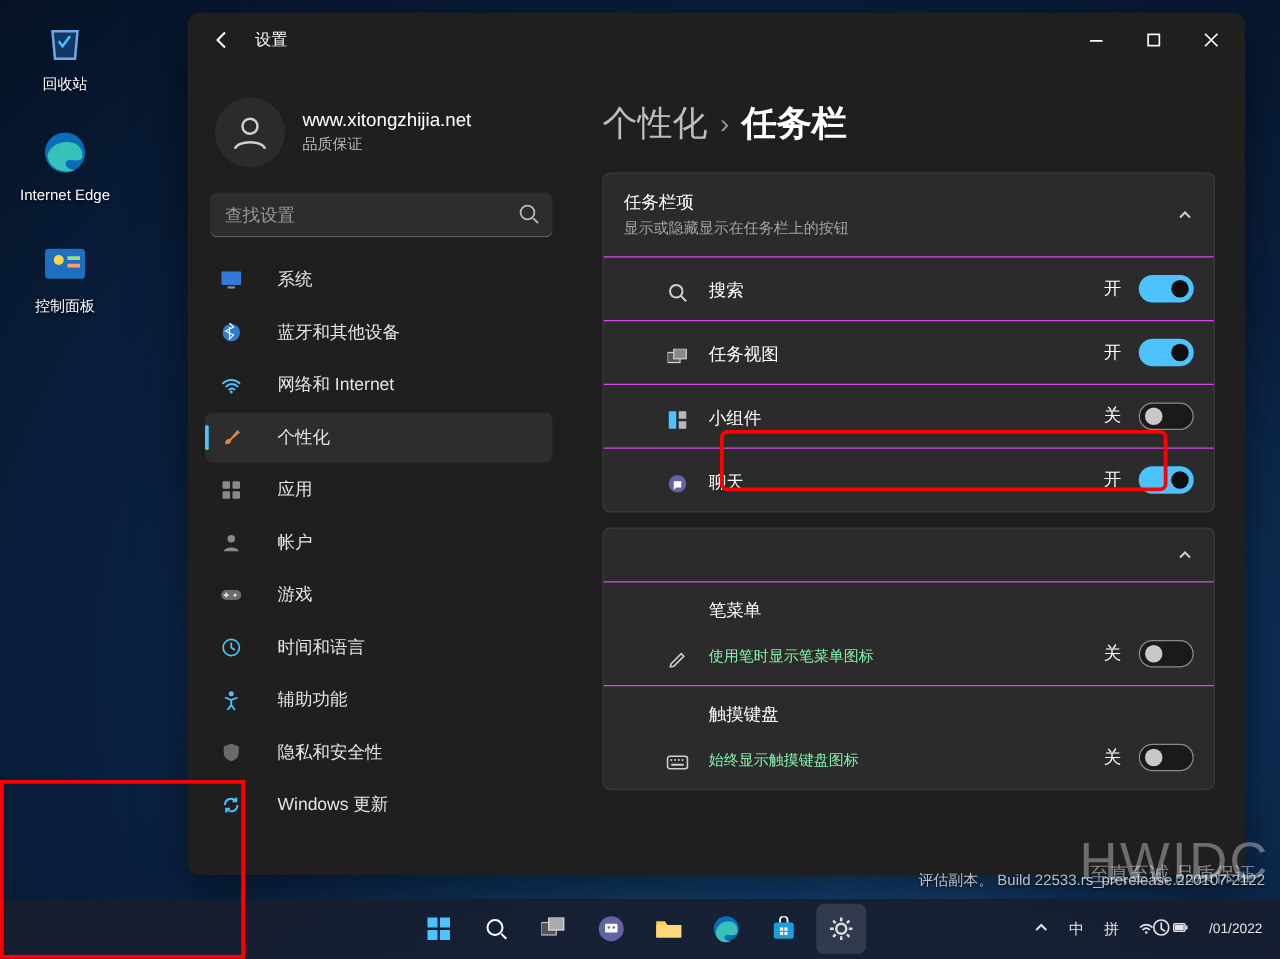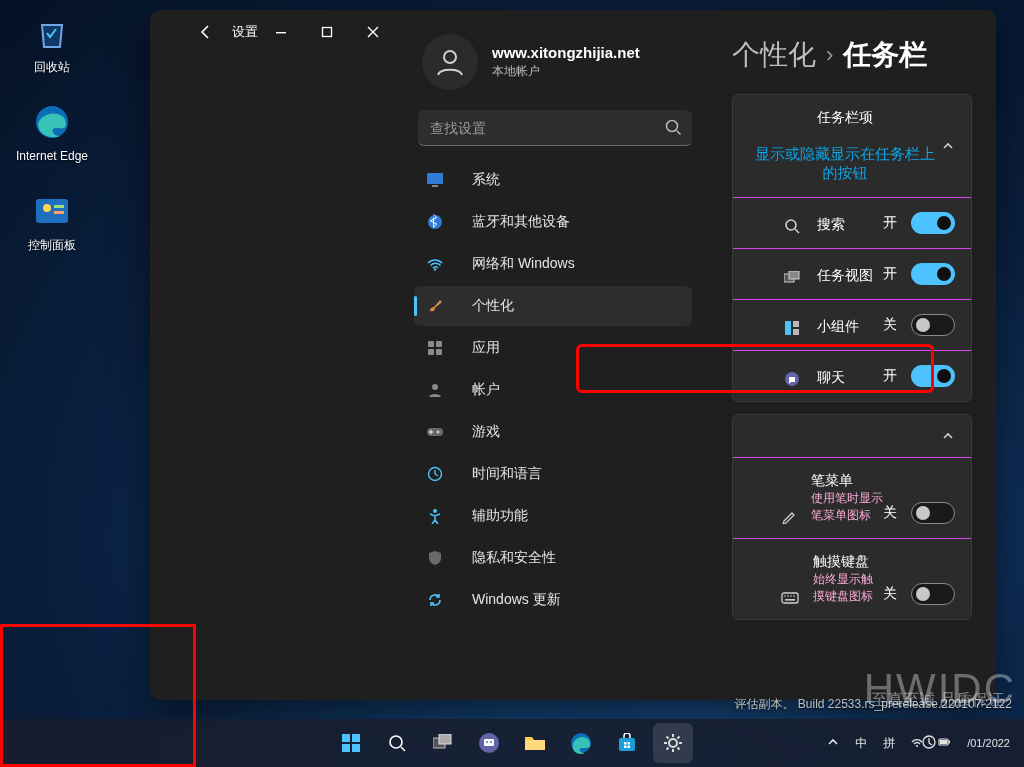--- a/index.html
+++ b/index.html
@@ -14,60 +14,60 @@
 .dicon { width: 80px; display: flex; flex-direction: column; align-items: center; margin-bottom: 26px; color: #fff; cursor: pointer; }
 .dicon .gl { width: 42px; height: 42px; display:flex; align-items:center; justify-content:center; }
 .dicon .lbl { font-size: 12px; margin-top: 6px; text-align: center; text-shadow: 0 1px 2px rgba(0,0,0,.8); line-height:1.25; }
 
 
 .red-box { position: absolute; border: 3px solid #ff0000; z-index: 50; pointer-events: none; }
 .red-widget { left: 576px; top: 344px; width: 358px; height: 49px; border-radius: 6px; }
 .red-taskbar { left: 0; top: 624px; width: 196px; height: 143px; }
 
 
-.window { position: absolute; left: 150px; top: 10px; width: 846px; height: 690px; background: #1f1f1f; border-radius: 10px; box-shadow: 0 15px 40px rgba(0,0,0,.55); display: flex; flex-direction: row; overflow: hidden; padding-left: 28px; }
+.window { position: absolute; left: 150px; top: 10px; width: 846px; height: 690px; background: #1f1f1f; border-radius: 10px; box-shadow: 0 15px 40px rgba(0,0,0,.55); display: flex; flex-direction: column; overflow: hidden; }
 .titlebar { height: 44px; display: flex; align-items: center; color: #fff; padding: 0 4px; }
 .titlebar .back { width: 36px; height: 36px; margin-left: 6px; display:flex; align-items:center; justify-content:center; border-radius:6px; cursor:pointer;}
 .titlebar .title { font-size: 13px; margin-left: 8px; }
 .titlebar .winctl { margin-left: auto; display: flex; }
 .titlebar .wbtn { width: 46px; height: 44px; display:flex; align-items:center; justify-content:center; cursor:pointer; color:#fff; }
 
 .body { flex: 1; display: flex; min-height: 0; }
 .sidebar { width: 304px; padding: 10px 8px 10px 14px; display:flex; flex-direction:column; }
 .account { display:flex; align-items:center; gap: 14px; padding: 14px 8px 20px 8px; color:#fff; }
 .avatar { width: 56px; height: 56px; border-radius:50%; background:#2b2b2b; display:flex; align-items:center; justify-content:center; }
-.acct-name { font-size: 15px; font-weight:700; }
+.acct-name { font-size: 15px; font-weight:400; }
 .acct-sub { font-size: 12px; color:#b8b8b8; margin-top:2px; }
 
 .search { position:relative; margin: 0 4px 12px 4px; }
 .search input { width:100%; height:36px; background:#2d2d2d; border:none; border-bottom:1px solid #6b6b6b; border-radius:6px; color:#cfcfcf; padding:0 36px 0 12px; font-size:14px; outline:none; }
 .search input::placeholder { color:#9a9a9a; }
 .search .sicon { position:absolute; right:10px; top:8px; color:#b8b8b8; }
 
 .nav { flex:1; overflow:auto; padding-right:4px; }
 .nav-item { display:flex; align-items:center; gap:28px; height:40px; padding:0 12px; margin:2px 0; color:#e5e5e5; font-size:14px; border-radius:6px; cursor:pointer; position:relative; }
 .nav-item.active { background:#2d2d2d; }
 .nav-item.active::before { content:""; position:absolute; left:0; top:10px; bottom:10px; width:3px; background:#4cc2ff; border-radius:2px; }
 .nav-item .ic { width:18px; height:18px; display:flex; align-items:center; justify-content:center; font-size:14px; }
 
 .content { flex:1; padding: 18px 24px 12px 28px; overflow:auto; color:#fff; }
 .crumbs { display:flex; align-items:center; gap:10px; font-size:28px; font-weight:600; margin: 8px 0 20px 0; }
 .crumbs .sep { color:#9a9a9a; font-size:22px; font-weight:400; }
 .crumbs .parent { color:#bdbdbd; font-weight:400; cursor:pointer; }
 
 .card { background:#2b2b2b; border:1px solid #3a3a3a; border-radius:6px; margin-bottom:12px; }
-.card-head { display:flex; align-items:center; padding:14px 16px; cursor:pointer;text-align:center; }
+.card-head { display:flex; align-items:center; padding:14px 16px; cursor:pointer; }
 .card-head .txt .t1 { font-size:14px; }
-.card-head .txt .t2 { font-size:15px; color:#0ea5e9; margin-top:18px; }
+.card-head .txt .t2 { font-size:12px; color:#a3a3a3; margin-top:3px; }
 .card-head .chev { margin-left:auto; color:#cfcfcf; }
 
 .row { display:flex; align-items:flex-end; padding:14px 16px 14px 48px; border-top:1px solid #d946ef; }
 .row .ric { width:22px; display:flex; justify-content:center; margin-right:14px; color:#d0d0d0; }
 .row .rlbls .r1 { font-size:14px; }
-.row .rlbls .r2 { font-size:12px; color:#f9a8d4; margin-top:0; }
+.row .rlbls .r2 { font-size:12px; color:#86efac; margin-top:19px; }
 .row .state { margin-left:auto; display:flex; align-items:center; gap:14px; }
 .state-lbl { font-size:14px; }
 .toggle { width:44px; height:22px; border-radius:12px; position:relative; cursor:pointer; }
 .toggle.on { background:#4cc2ff; }
 .toggle.off { background:#1a1a1a; border:1px solid #8a8a8a; }
 .toggle .knob { position:absolute; width:14px; height:14px; border-radius:50%; top:50%; transform:translateY(-50%); }
 .toggle.on .knob { right:4px; background:#0f0f0f; }
 .toggle.off .knob { left:4px; background:#c8c8c8; }
 
 
@@ -156,21 +156,21 @@
     <div class="sidebar">
       <div class="account">
         <div class="avatar">
           <svg width="34" height="34" viewBox="0 0 34 34">
               <circle cx="17" cy="12" r="6" fill="none" stroke="#cfcfcf" stroke-width="2"></circle>
               <path d="M5 30c2-7 22-7 24 0" fill="none" stroke="#cfcfcf" stroke-width="2"></path>
             </svg>
         </div>
         <div>
           <div class="acct-name">www.xitongzhijia.net</div>
-          <div class="acct-sub">本地帐户</div>
+          <div class="acct-sub">品质保证</div>
         </div>
       </div>
 
       <div class="search">
         <input type="text" placeholder="查找设置" style="">
         <span class="sicon">
           <svg width="18" height="18" viewBox="0 0 18 18">
               <circle cx="8" cy="8" r="5.5" stroke="currentColor" stroke-width="1.5" fill="none"></circle>
               <path d="M12.5 12.5l4 4" stroke="currentColor" stroke-width="1.5"></path>
             </svg>
@@ -196,21 +196,21 @@
             </span>
             <span>蓝牙和其他设备</span>
           </div>
         <div class="nav-item">
             <span class="ic">
               <svg width="16" height="14">
                 <path d="M1 6c4-4 10-4 14 0M3.5 8.5c3-3 7-3 10 0M6 11c1.5-1.5 3.5-1.5 5 0" stroke="#4cc2ff" stroke-width="1.6" fill="none"></path>
                 <circle cx="8" cy="12.5" r="1.2" fill="#4cc2ff"></circle>
               </svg>
             </span>
-            <span>网络和 Windows</span>
+            <span>网络和 Internet</span>
           </div>
         <div class="nav-item active">
             <span class="ic">
               <svg width="16" height="16">
                 <path d="M3 13c0-3 2-4 4-4l6-7 2 2-7 6c0 2-1 4-5 3z" fill="#d08a4a"></path>
               </svg>
             </span>
             <span>个性化</span>
           </div>
         <div class="nav-item">

